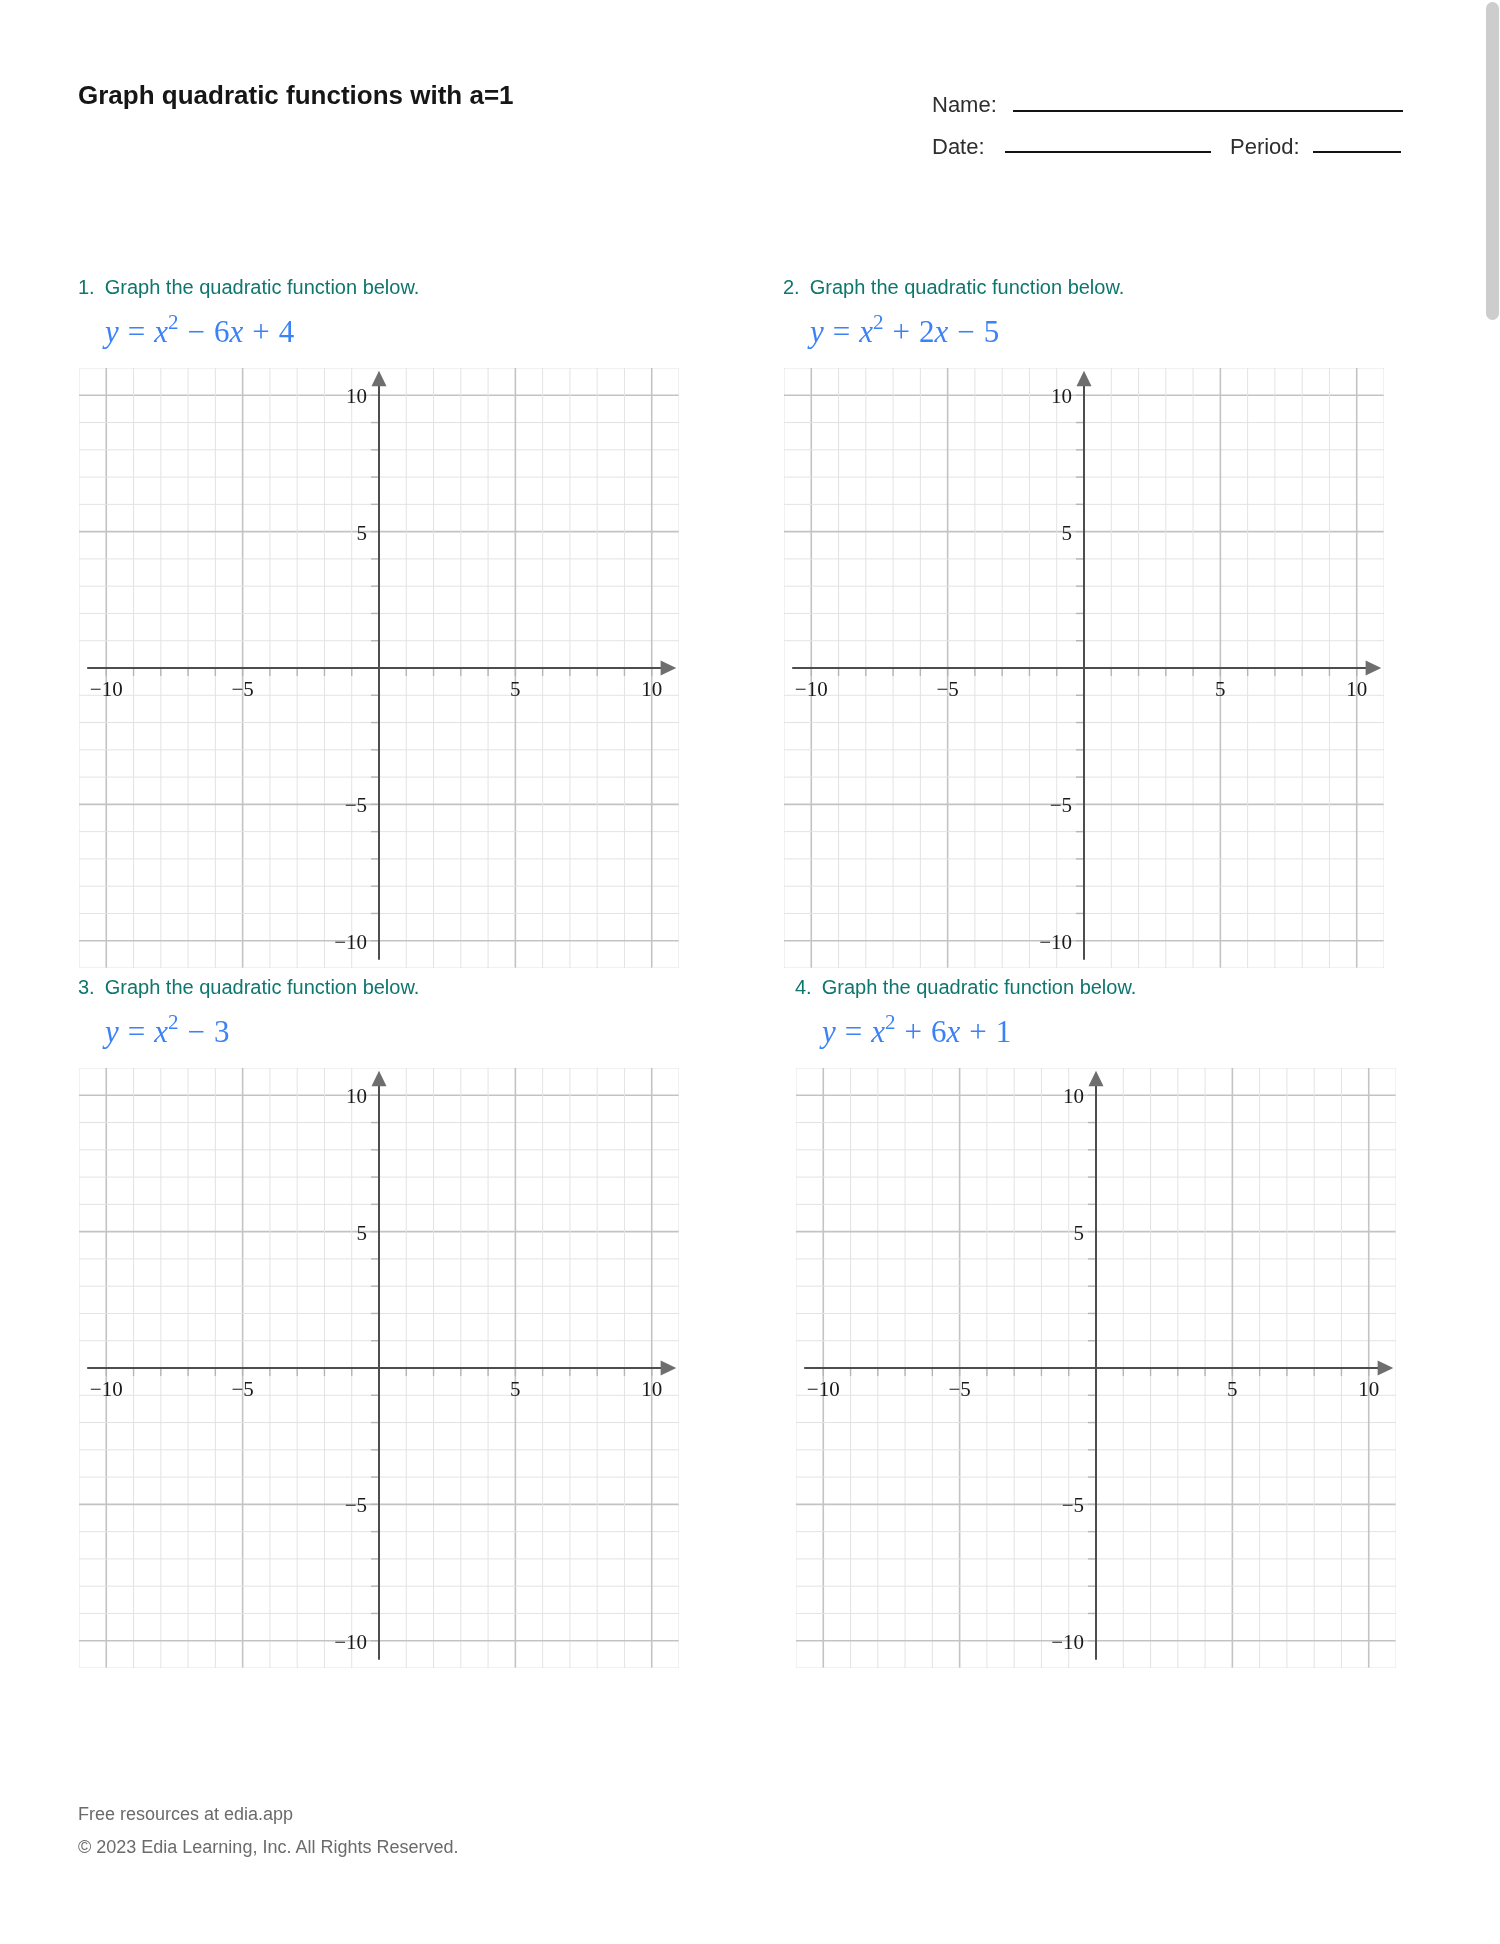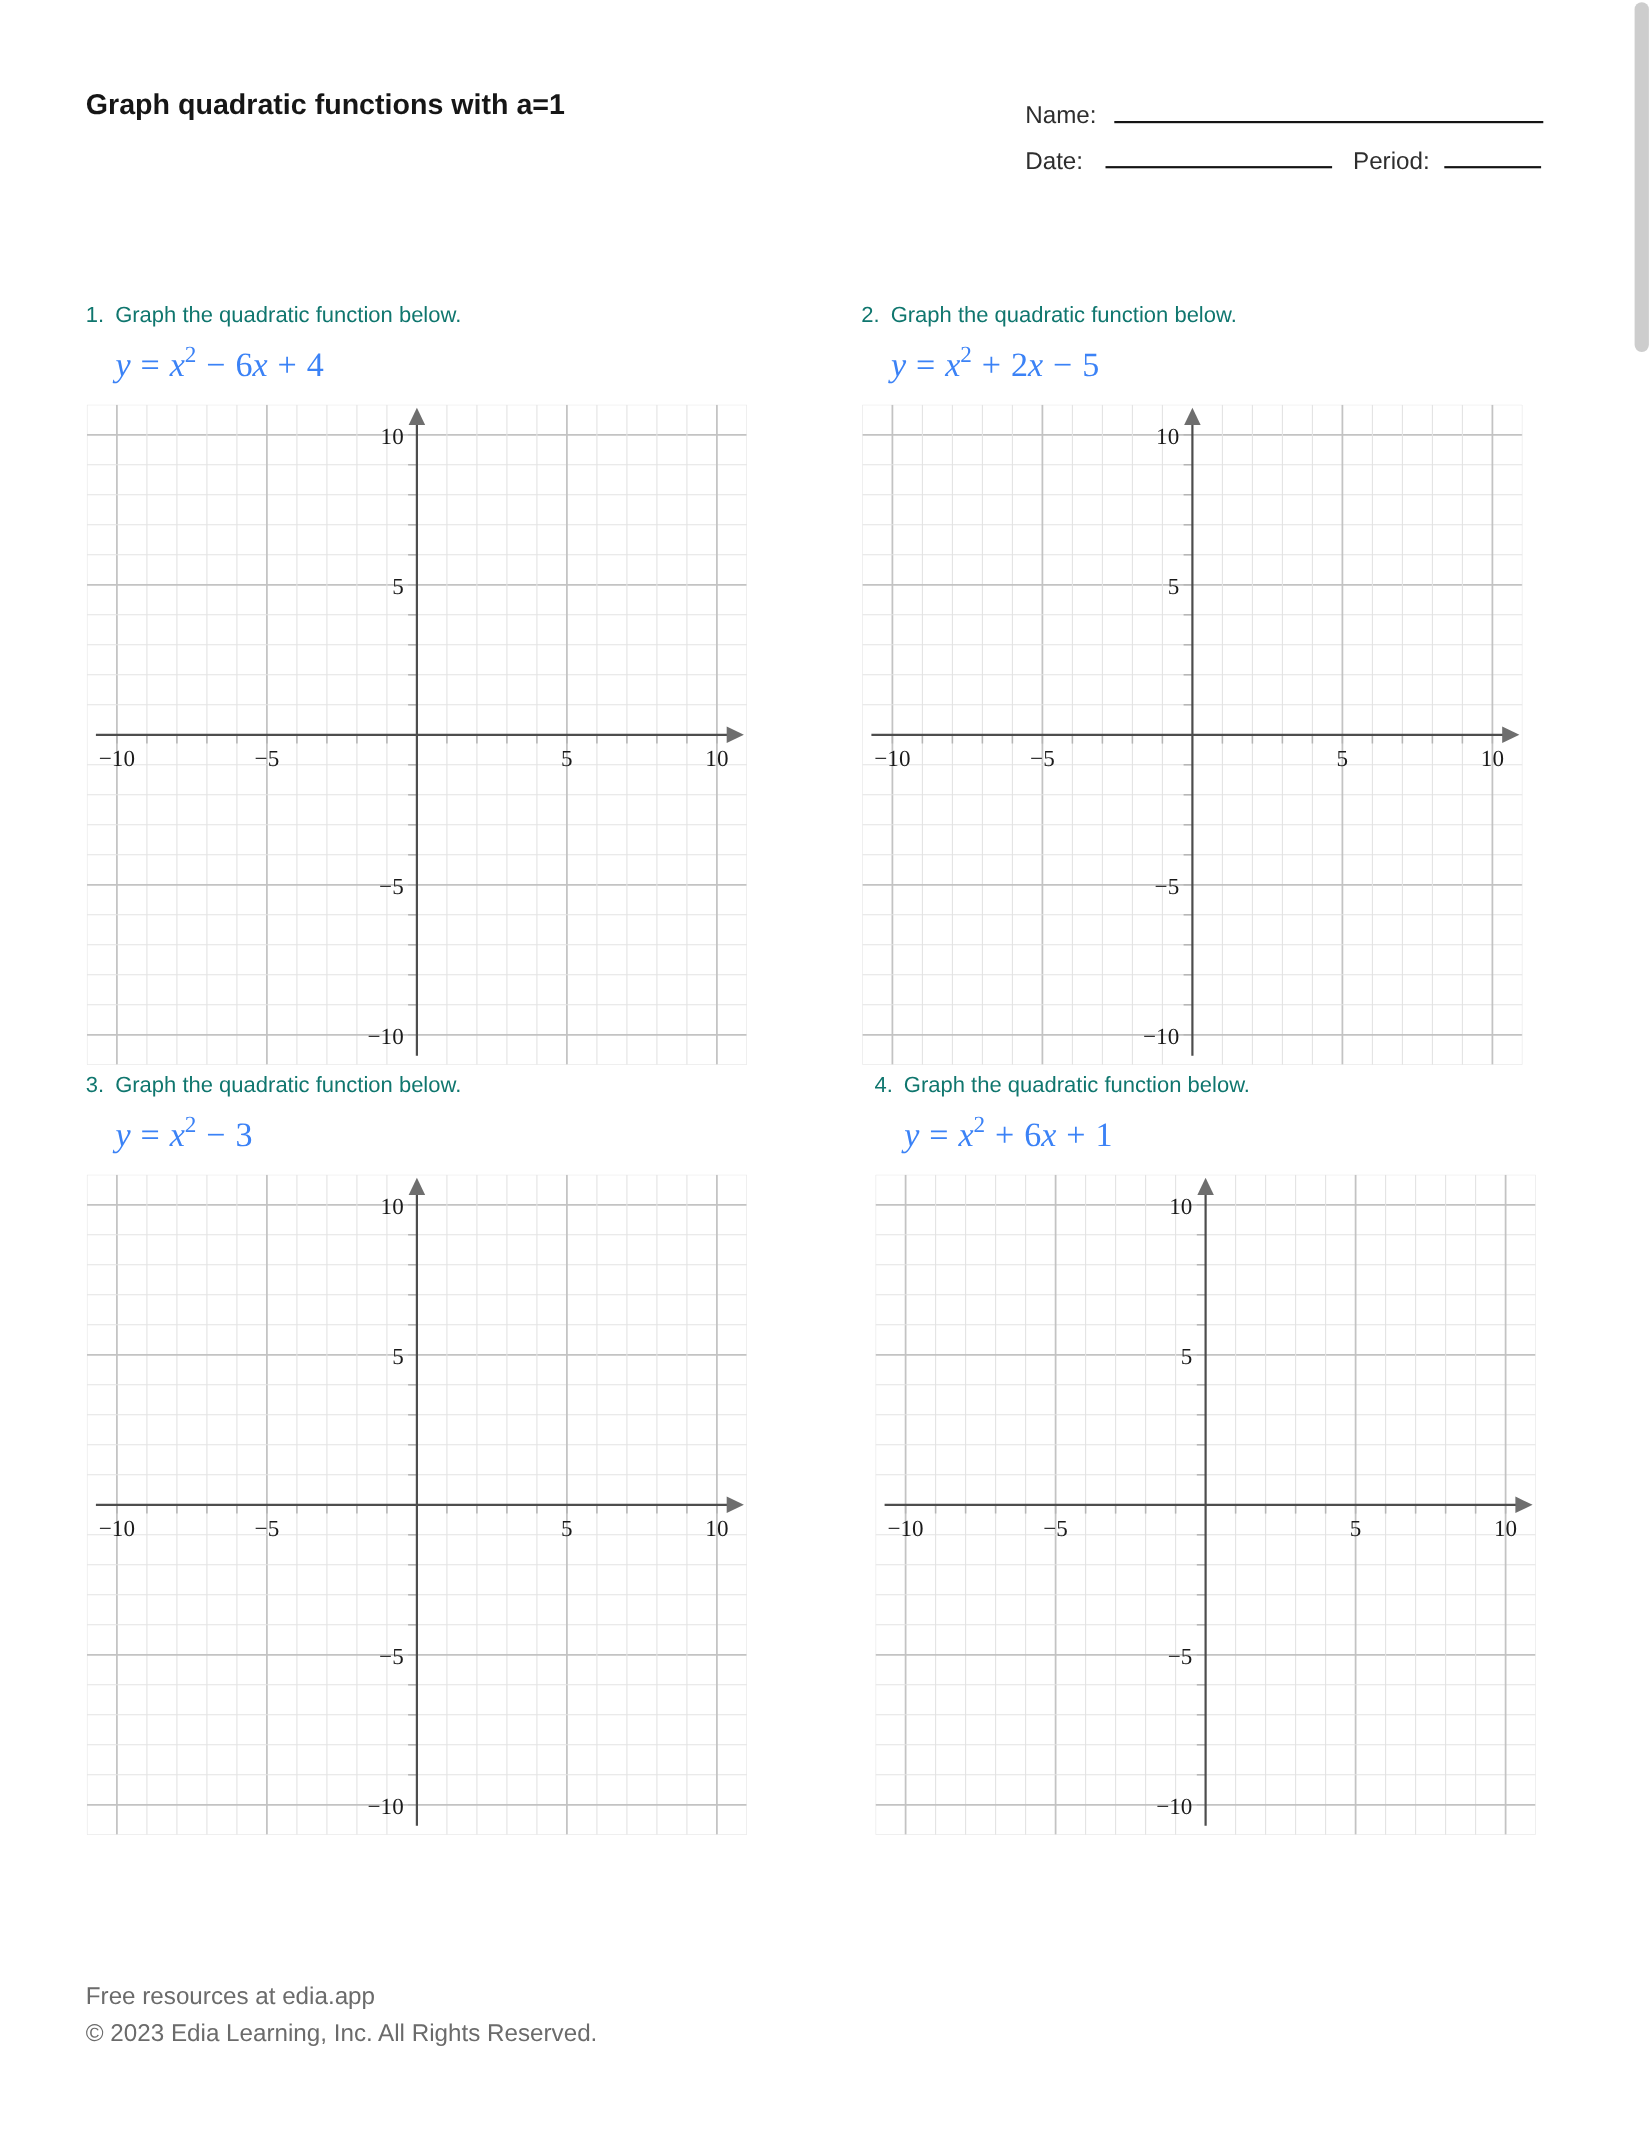--- a/index.html
+++ b/index.html
@@ -19,21 +19,21 @@
   .equation{position:absolute;left:27px;top:38px;font-family:"Liberation Serif", serif;
             font-size:31px;color:#3b82f6;}
   .eq-var{font-style:italic;}
   .eq-op{padding:0 9px;}
   .equation sup{font-size:68%;line-height:0;position:relative;top:-2px;}
   .grid-wrap{position:absolute;left:1px;top:92px;width:600px;height:600px;}
   svg.grid-svg{display:block;}
   .tick-label{font-family:"Liberation Serif", serif;}
 
   
-  .footer{left:78px;top:1798px;font-size:22px;color:#6b6b6b;line-height:33px;}
+  .footer{left:78px;top:1798px;font-size:18px;color:#6b6b6b;line-height:33px;}
 
   
   .scroll-thumb{left:1486px;top:2px;width:13px;height:318px;border-radius:7px;background:#cdcdcd;}
 </style>
 </head>
 <body>
 
 <div class="abs title">
   <div>Graph quadratic functions with a=1</div>
 </div>

